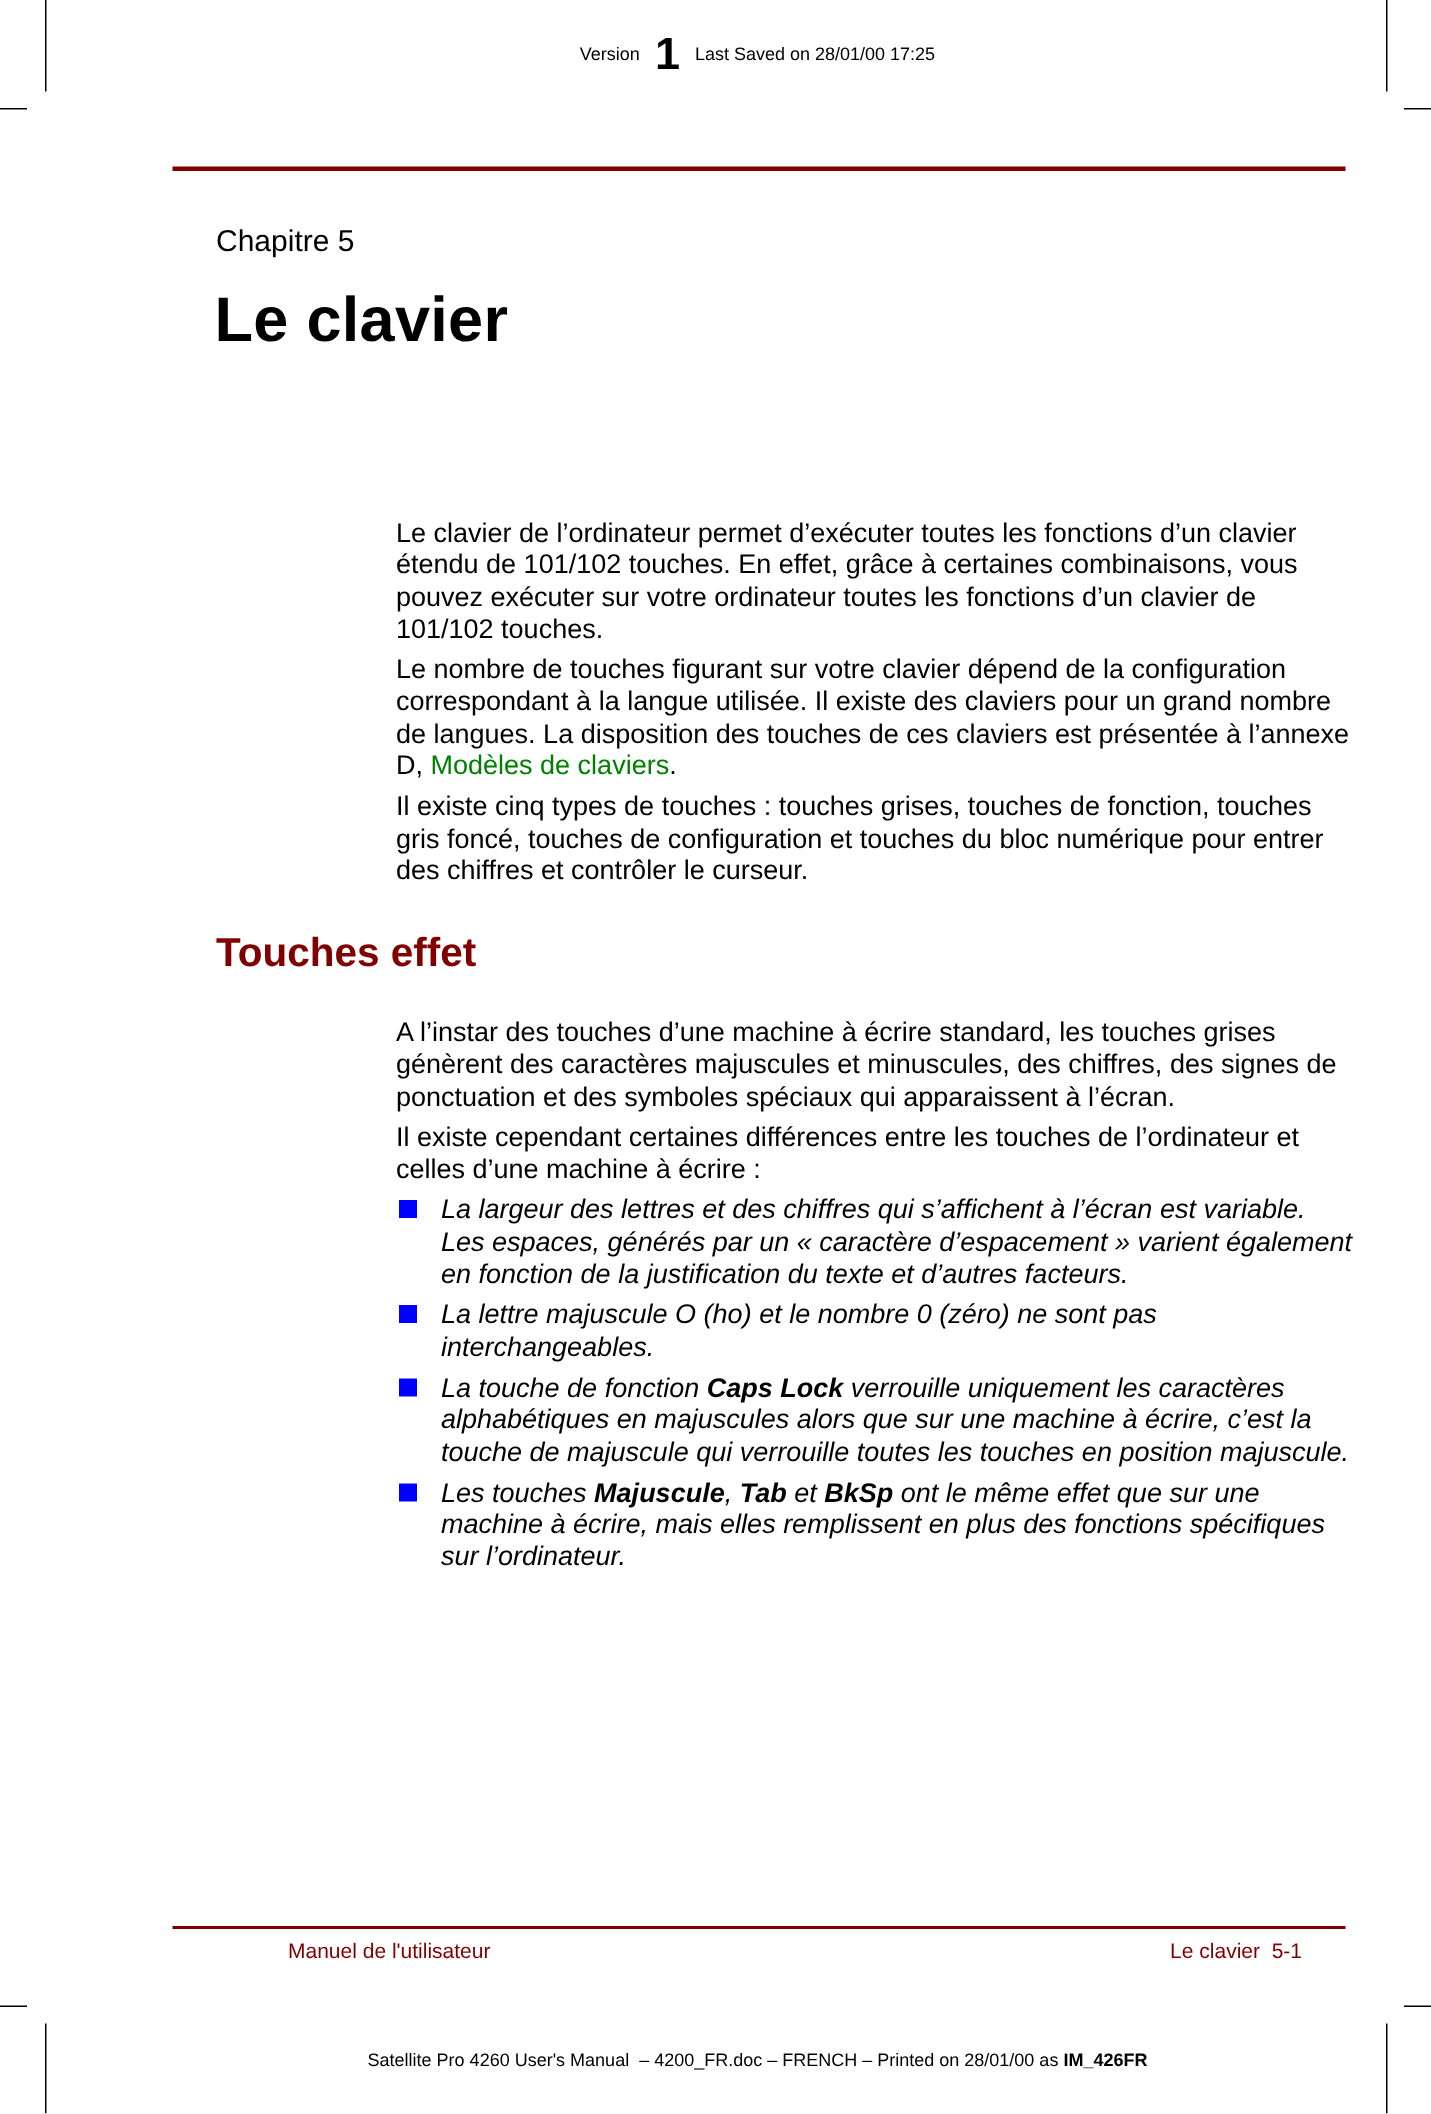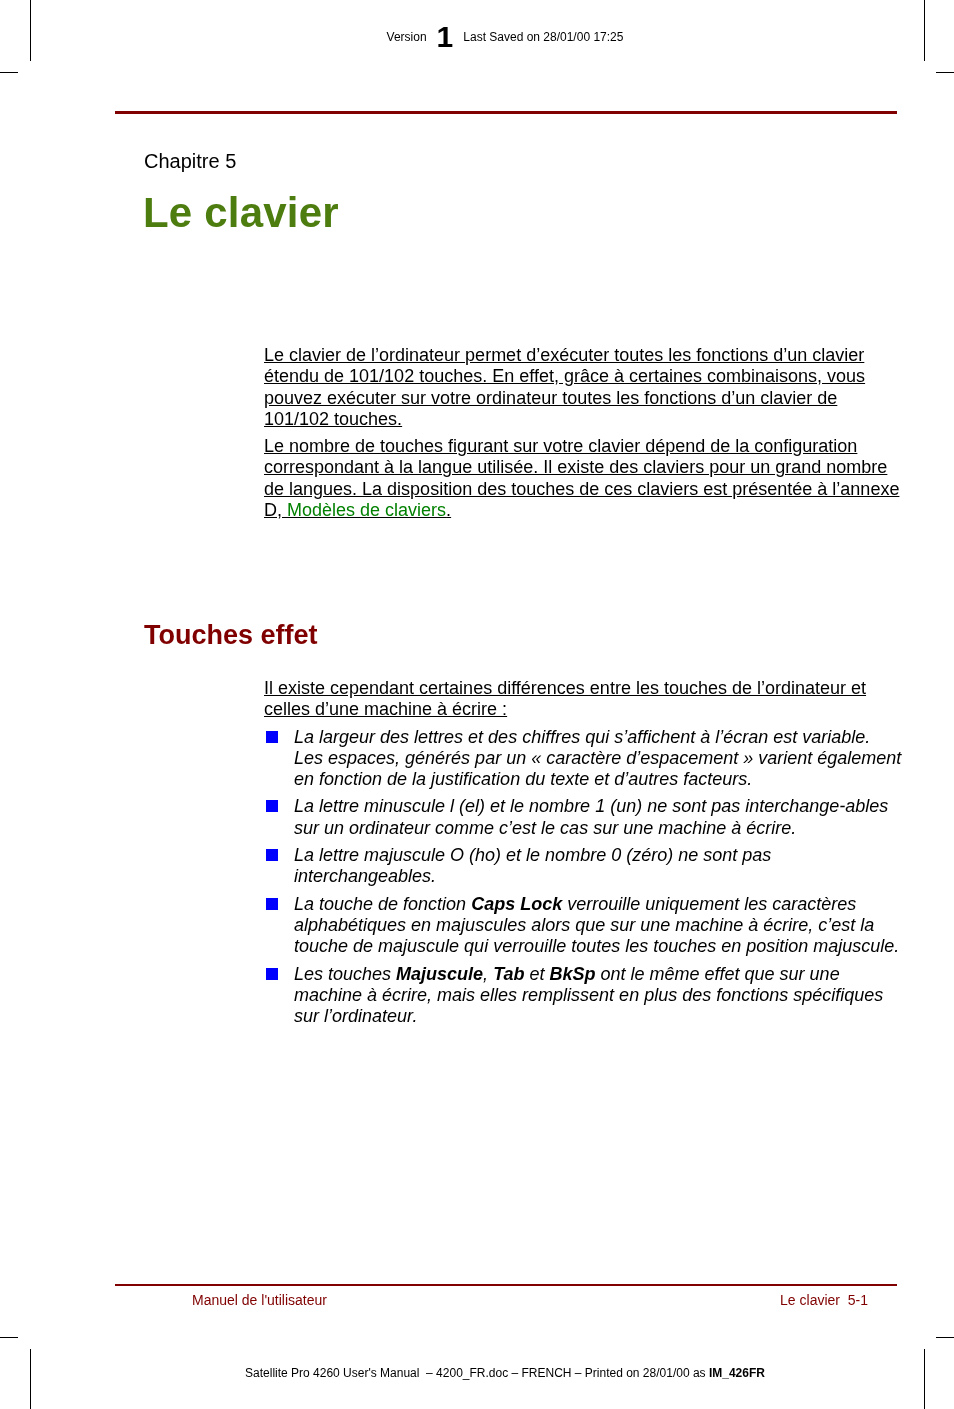--- a/index.html
+++ b/index.html
@@ -6,23 +6,23 @@
   body { width:954px; height:1409px; position:relative; overflow:hidden;
          font-family:"Liberation Sans", sans-serif; color:#000; }
   .abs { position:absolute;padding-left:28px; }
   .crop { position:absolute; background:#000; }
   .vline { width:1px; }
   .hline { height:1px; }
   .topmeta { top:22px; left:0; width:954px; text-align:center; font-size:12px; white-space:nowrap; }
   .topmeta .ver-num { font-size:30px; font-weight:bold; vertical-align:-6px; margin:0 10px; line-height:1; }
   .rule-top { left:115px; top:111px; width:754px; height:3px; background:#800000; }
   .chapter-label { left:116px; top:150px; font-size:20px; color:#000000; }
-  .chapter-title { left:115px; top:189px; font-size:42px; font-weight:bold; color:#4d7c0f; letter-spacing:0.2px; }
+  .chapter-title { left:115px; top:189px; font-size:42px; font-weight:bold; color:#000000; letter-spacing:0.2px; }
   .body-block { left:236px; width:640px; font-size:18px; line-height:21.3px; }
-  .body-block p { margin:0 0 6px 0;text-decoration:underline; }
+  .body-block p { margin:0 0 6px 0; }
   .link { color:#008000; }
   .section-title { left:116px; top:620px; font-size:27px; font-weight:bold; color:#800000; }
   ul.bullets { list-style:none; margin:0; padding:0; }
   ul.bullets li { position:relative; padding-left:30px; margin:4px 0 6px 0;font-style:italic; }
   ul.bullets li .bullet { position:absolute; left:2px; top:4px; width:12px; height:12px; background:#0000ff; }
   .rule-bottom { left:115px; top:1284px; width:754px; height:2px; background:#800000; }
   .footer-left { left:116px; top:1292px; font-size:14px; color:#800000;margin-left:48px; }
   .footer-right { right:86px; top:1292px; font-size:14px; color:#800000; }
   .printline { top:1366px; left:0; width:954px; text-align:center; font-size:12px; white-space:nowrap; }
 </style>
@@ -43,29 +43,30 @@
 </div>
 
 <div class="abs rule-top"></div>
 
 <div class="abs chapter-label">Chapitre 5</div>
 <h1 class="abs chapter-title" style="margin:0;">Le clavier</h1>
 
 <div class="abs body-block" style="top:345px;">
   <p>Le clavier de l’ordinateur permet d’exécuter toutes les fonctions d’un clavier étendu de 101/102 touches. En effet, grâce à certaines combinaisons, vous pouvez exécuter sur votre ordinateur toutes les fonctions d’un clavier de 101/102 touches.</p>
   <p><span>Le nombre de touches figurant sur votre clavier dépend de la configuration correspondant à la langue utilisée. Il existe des claviers pour un grand nombre de langues. La disposition des touches de ces claviers est présentée à l’annexe D, </span><span class="link">Modèles de claviers</span><span>.</span></p>
+  <p>Il existe cinq types de touches : touches grises, touches de fonction, touches gris foncé, touches de configuration et touches du bloc numérique pour entrer des chiffres et contrôler le curseur.</p>
 </div>
 
 <h2 class="abs section-title" style="margin:0;">Touches effet</h2>
 
 <div class="abs body-block" style="top:678px;">
+  <p>A l’instar des touches d’une machine à écrire standard, les touches grises génèrent des caractères majuscules et minuscules, des chiffres, des signes de ponctuation et des symboles spéciaux qui apparaissent à l’écran.</p>
   <p>Il existe cependant certaines différences entre les touches de l’ordinateur et celles d’une machine à écrire :</p>
   <ul class="bullets">
     <li><span class="bullet"></span><span>La largeur des lettres et des chiffres qui s’affichent à l’écran est variable. Les espaces, générés par un « caractère d’espacement » varient également en fonction de la justification du texte et d’autres facteurs.</span></li>
-    <li><span class="bullet"></span><span>La lettre minuscule l (el) et le nombre 1 (un) ne sont pas interchange-ables sur un ordinateur comme c’est le cas sur une machine à écrire.</span></li>
     <li><span class="bullet"></span><span>La lettre majuscule O (ho) et le nombre 0 (zéro) ne sont pas interchangeables.</span></li>
     <li><span class="bullet"></span><span>La touche de fonction </span><b>Caps Lock</b><span> verrouille uniquement les caractères alphabétiques en majuscules alors que sur une machine à écrire, c’est la touche de majuscule qui verrouille toutes les touches en position majuscule.</span></li>
     <li><span class="bullet"></span><span>Les touches </span><b>Majuscule</b><span>, </span><b>Tab</b><span> et </span><b>BkSp</b><span> ont le même effet que sur une machine à écrire, mais elles remplissent en plus des fonctions spécifiques sur l’ordinateur.</span></li>
   </ul>
 </div>
 
 <div class="abs rule-bottom"></div>
 <div class="abs footer-left">Manuel de l'utilisateur</div>
 <div class="abs footer-right" style="white-space:pre;margin-left:36px;">Le clavier  5-1</div>
 

